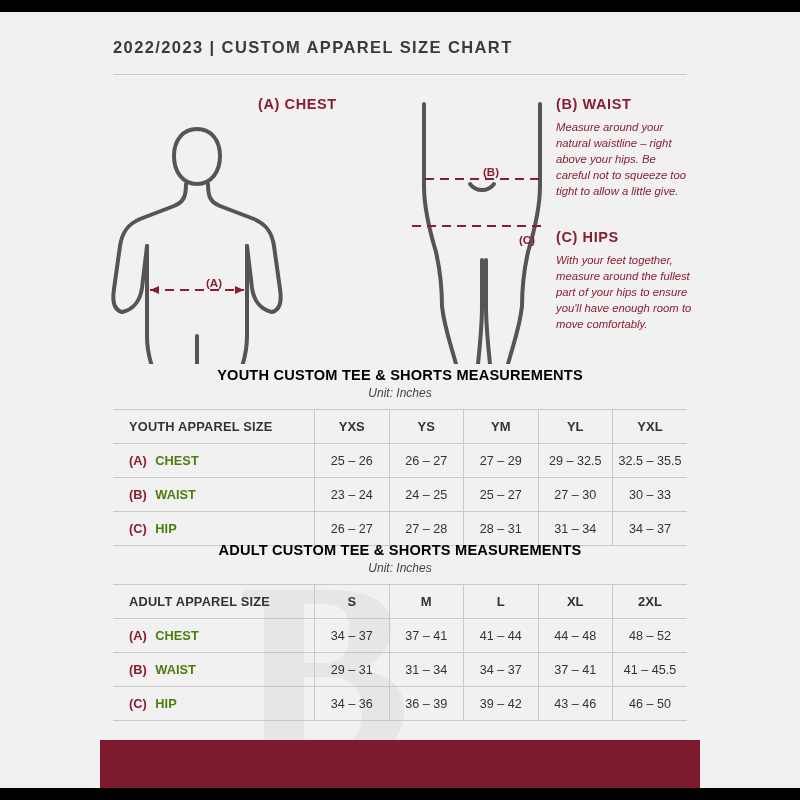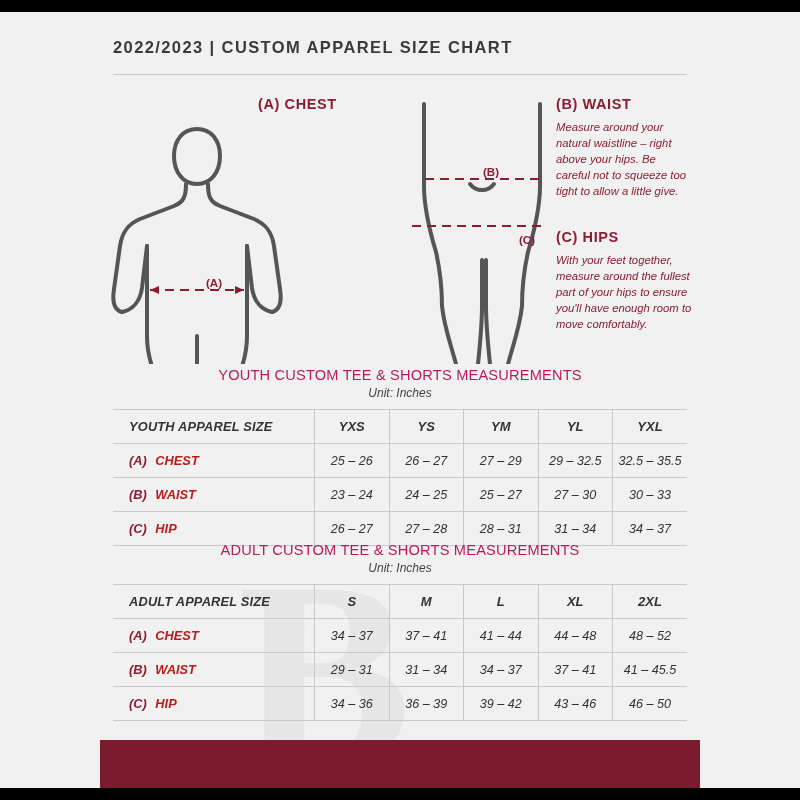--- a/index.html
+++ b/index.html
@@ -146,22 +146,22 @@
   
   .section {
     position: absolute;
     left: 113px;
     width: 574px;
     z-index: 2;
   }
   .sec-title {
     text-align: center;
     font-size: 14.6px;
-    font-weight: 400;
-    color: #be185d;
+    font-weight: 700;
+    color: #000000;
     letter-spacing: 0.2px;
   }
   .sec-unit {
     text-align: center;
     font-size: 12px;
     font-style: italic;
     color: #444;
     margin-top: 3px;
     margin-bottom: 9px;
   }
@@ -170,39 +170,38 @@
     width: 574px;
     table-layout: fixed;
   }
   table td, table th {
     border: 1px solid #c9c9c9;
     height: 31px;
     font-size: 12.6px;
     color: #333;
     text-align: center;
     font-weight: 400;
-    font-style: italic;
   }
   table th {
     font-weight: 700;
     font-size: 13px;
   }
   .col-label {
     width: 184px;
     text-align: left;
     padding-left: 16px;
     font-weight: 700;
     font-size: 12.8px;
   }
   thead .col-label {
     font-weight: 700;
     letter-spacing: 0.2px;
   }
   .lbl-a { color: #8b1d33; }
-  .row-label-text { color: #b91c1c; }
+  .row-label-text { color: #4d7c0f; }
   .no-left { border-left: none; }
   .no-right { border-right: none; }
 
   
   .footer-bar {
     position: absolute;
     left: 100px;
     bottom: 0px;
     width: 600px;
     height: 48px;

